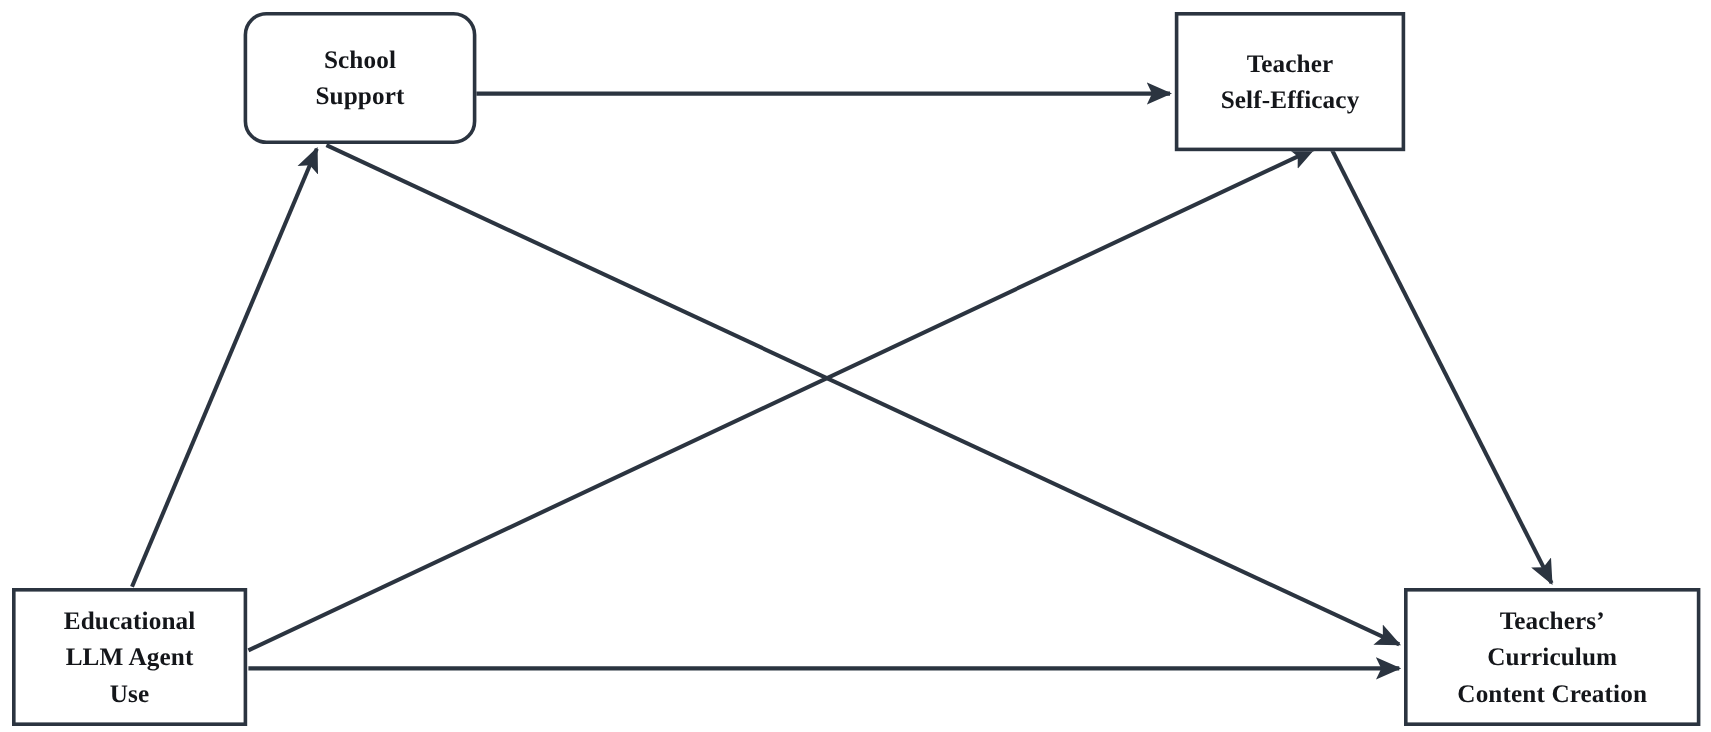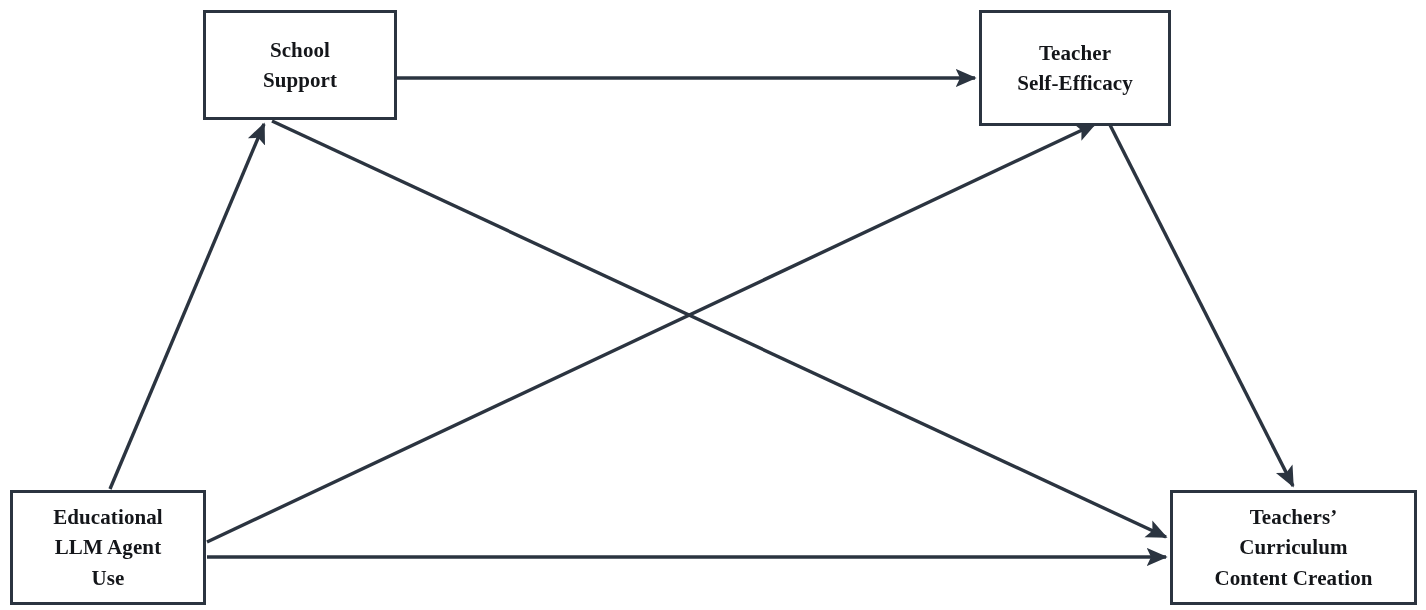--- a/index.html
+++ b/index.html
@@ -38,21 +38,21 @@
     font-family: "Liberation Serif", "DejaVu Serif", serif;
     font-weight: bold;
     font-size: 21px;
     line-height: 1.45;
     color: #14161a;
     text-align: center;
     letter-spacing: 0.1px;
     padding: 0 6px;
     white-space: pre-line;
   }
-  #node-school-support   { left: 203px; top: 10px;  width: 194px; height: 110px; }
+  #node-school-support   { left: 203px; top: 10px;  width: 194px; height: 110px; border-radius: 19px; }
   #node-teacher-efficacy { left: 979px; top: 10px;  width: 192px; height: 116px; }
   #node-llm-agent-use    { left: 10px;  top: 490px; width: 196px; height: 115px; }
   #node-curriculum       { left: 1170px;top: 490px; width: 247px; height: 115px; }
 </style>
 </head>
 <body>
 
 <div id="diagram-canvas">
 
   <svg id="paths-layer" viewBox="0 0 1426 610" xmlns="http://www.w3.org/2000/svg">

